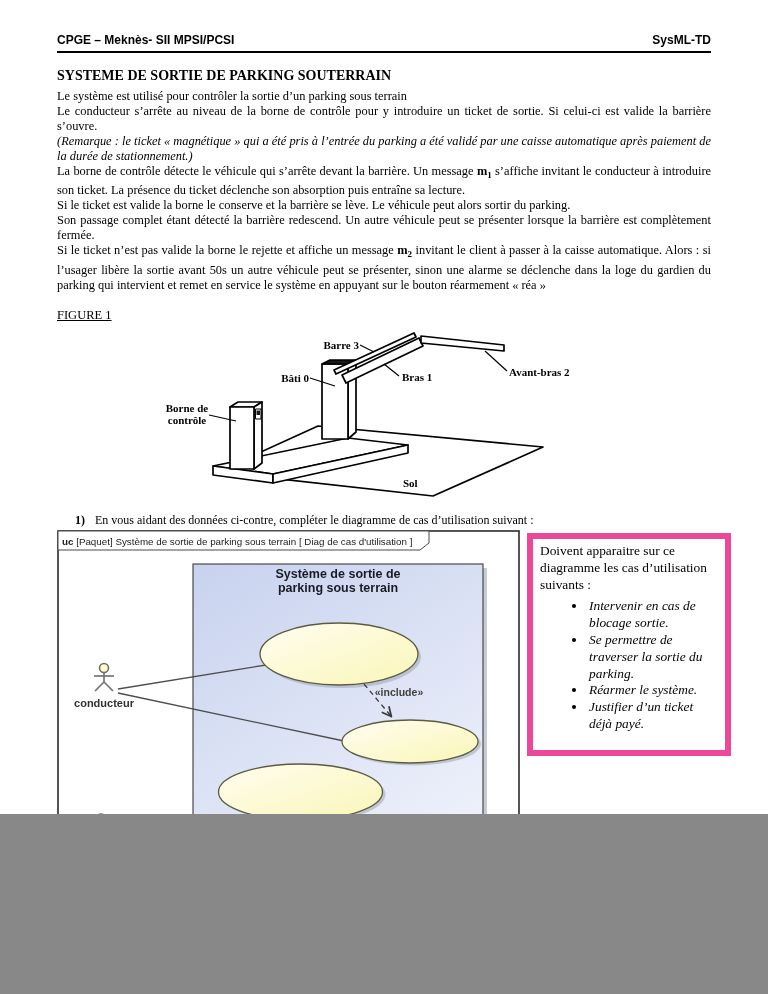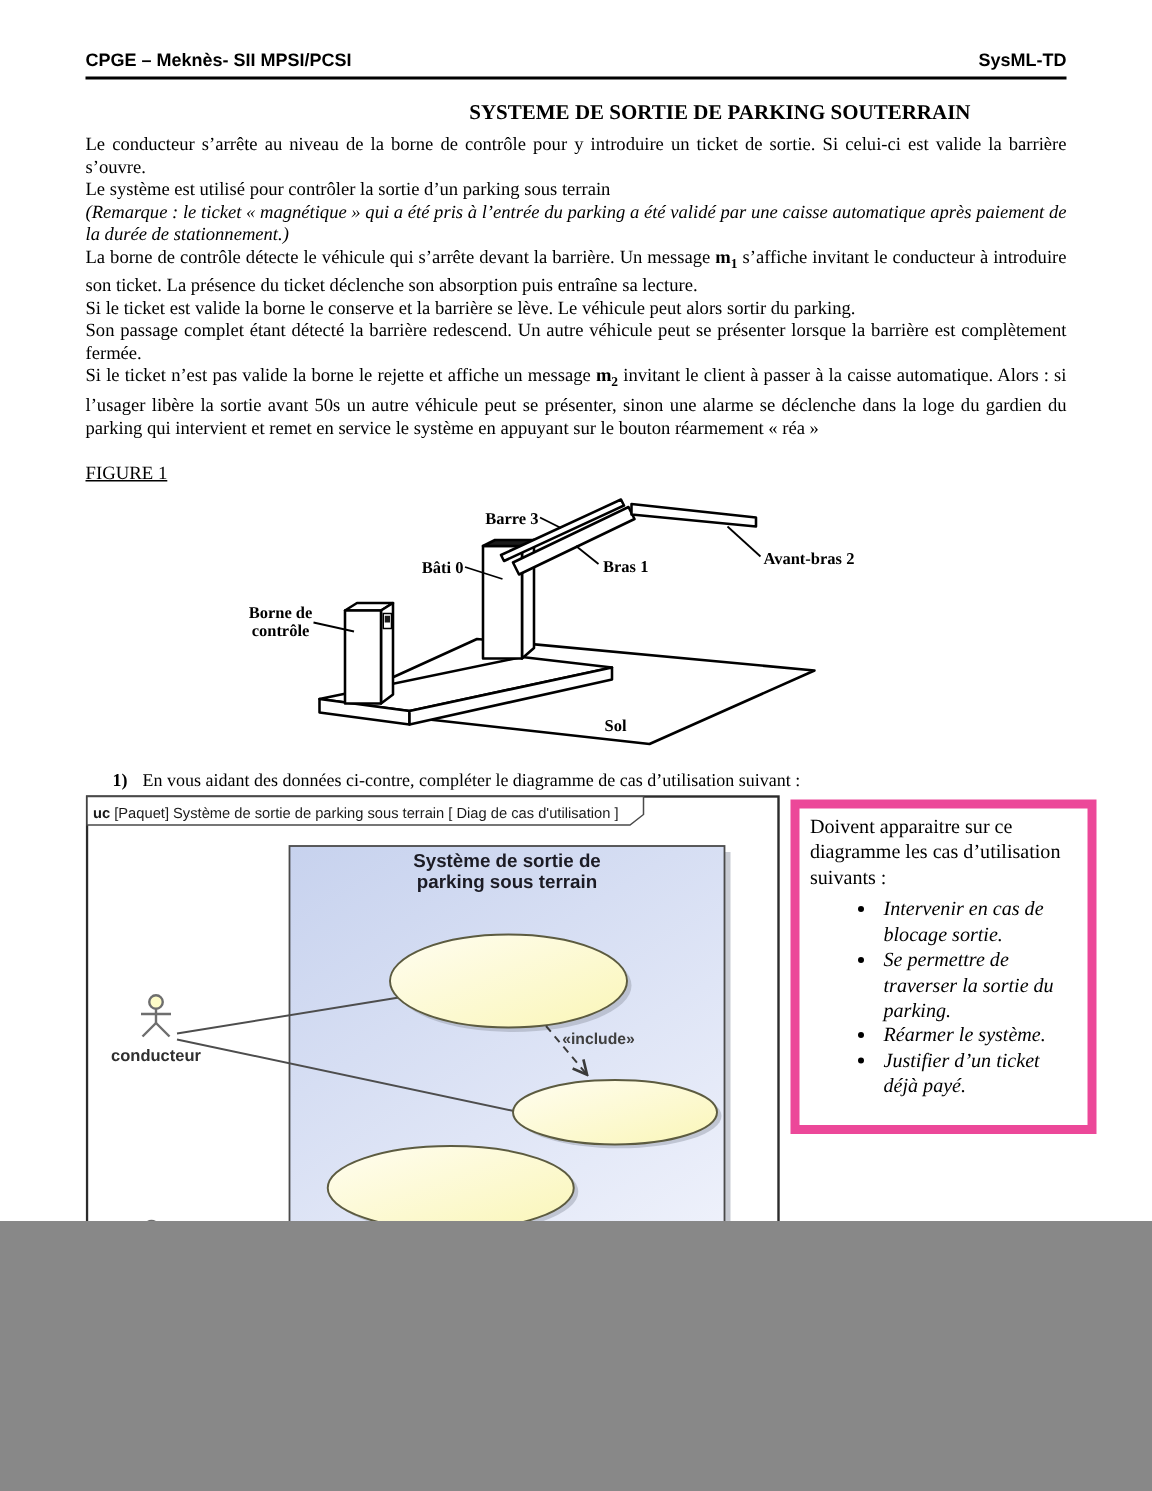--- a/index.html
+++ b/index.html
@@ -2,21 +2,21 @@
 <html><head>
 <meta charset="utf-8">
 <style>
   html,body{margin:0;padding:0;background:#888;}
   .page{width:768px;height:814px;position:relative;background:#fff;color:#000;
         font-family:"Liberation Serif",serif;overflow:hidden;margin:0 auto;}
   .header{position:absolute;top:33px;left:57px;right:57px;display:flex;
           justify-content:space-between;font-family:"Liberation Sans",sans-serif;
           font-weight:bold;font-size:12px;border-bottom:2px solid #000;padding-bottom:4px;}
   .content{position:absolute;top:62px;left:57px;width:654px;}
-  .doc-title{text-align:right;padding-right:64px;font-weight:bold;font-size:14px;
+  .doc-title{text-align:left;padding-right:64px;font-weight:bold;font-size:14px;
              line-height:16px;margin:6px 0 5px 0;}
   p.body{font-size:12.4px;line-height:15px;text-align:justify;margin:0;}
   .remark{font-style:italic;}
   sub{font-size:9px;}
   .fig-caption{text-align:left;padding-right:44px;font-weight:normal;font-size:12.5px;
                line-height:14px;margin-top:15px;}
   .fig-caption span{text-decoration:underline;}
   .fig-svg{display:block;margin-left:106px;margin-top:2px;}
   .q-line{font-size:12px;line-height:14px;margin:1px 0 3px 0;padding-left:18px;}
   .q-num{font-weight:bold;margin-right:10px;}
@@ -40,22 +40,22 @@
 
   <div class="header">
     <span>CPGE – Meknès-  SII MPSI/PCSI</span>
     <span>SysML-TD</span>
   </div>
 
   <div class="content">
 
     <div class="doc-title">SYSTEME DE SORTIE DE PARKING SOUTERRAIN</div>
 
+    <p class="body">Le système est utilisé pour contrôler la sortie d’un parking sous terrain</p>
     <p class="body">Le conducteur s’arrête au niveau de la borne de contrôle pour y introduire un ticket de sortie. Si celui-ci est valide la barrière s’ouvre.</p>
-    <p class="body">Le système est utilisé pour contrôler la sortie d’un parking sous terrain</p>
     <p class="body remark">(Remarque : le ticket « magnétique » qui a été pris à l’entrée du parking a été validé par une caisse automatique après paiement de la durée de stationnement.)</p>
     <p class="body"><span>La borne de contrôle détecte le véhicule qui s’arrête devant la barrière. Un message </span><b><span>m</span><sub>1</sub></b><span> s’affiche invitant le conducteur à introduire son ticket. La présence du ticket déclenche son absorption puis entraîne sa lecture.</span></p>
     <p class="body">Si le ticket est valide la borne le conserve et la barrière se lève. Le véhicule peut alors sortir du parking.</p>
     <p class="body">Son passage complet étant détecté la barrière redescend. Un autre véhicule peut se présenter lorsque la barrière est complètement fermée.</p>
     <p class="body"><span>Si le ticket n’est pas valide la borne le rejette et affiche un message </span><b><span>m</span><sub>2</sub></b><span> invitant le client à passer à la caisse automatique. Alors : si l’usager libère la sortie avant 50s un autre véhicule peut se présenter, sinon une alarme se déclenche dans la loge du gardien du parking qui intervient et remet en service le système en appuyant sur le bouton réarmement « réa »</span></p>
 
     <div class="fig-caption"><span>FIGURE 1</span></div>
 
     <svg class="fig-svg" width="450" height="188" viewBox="0 0 450 188">
       <g stroke="#000" stroke-width="1.7" fill="#fff" stroke-linejoin="round">

